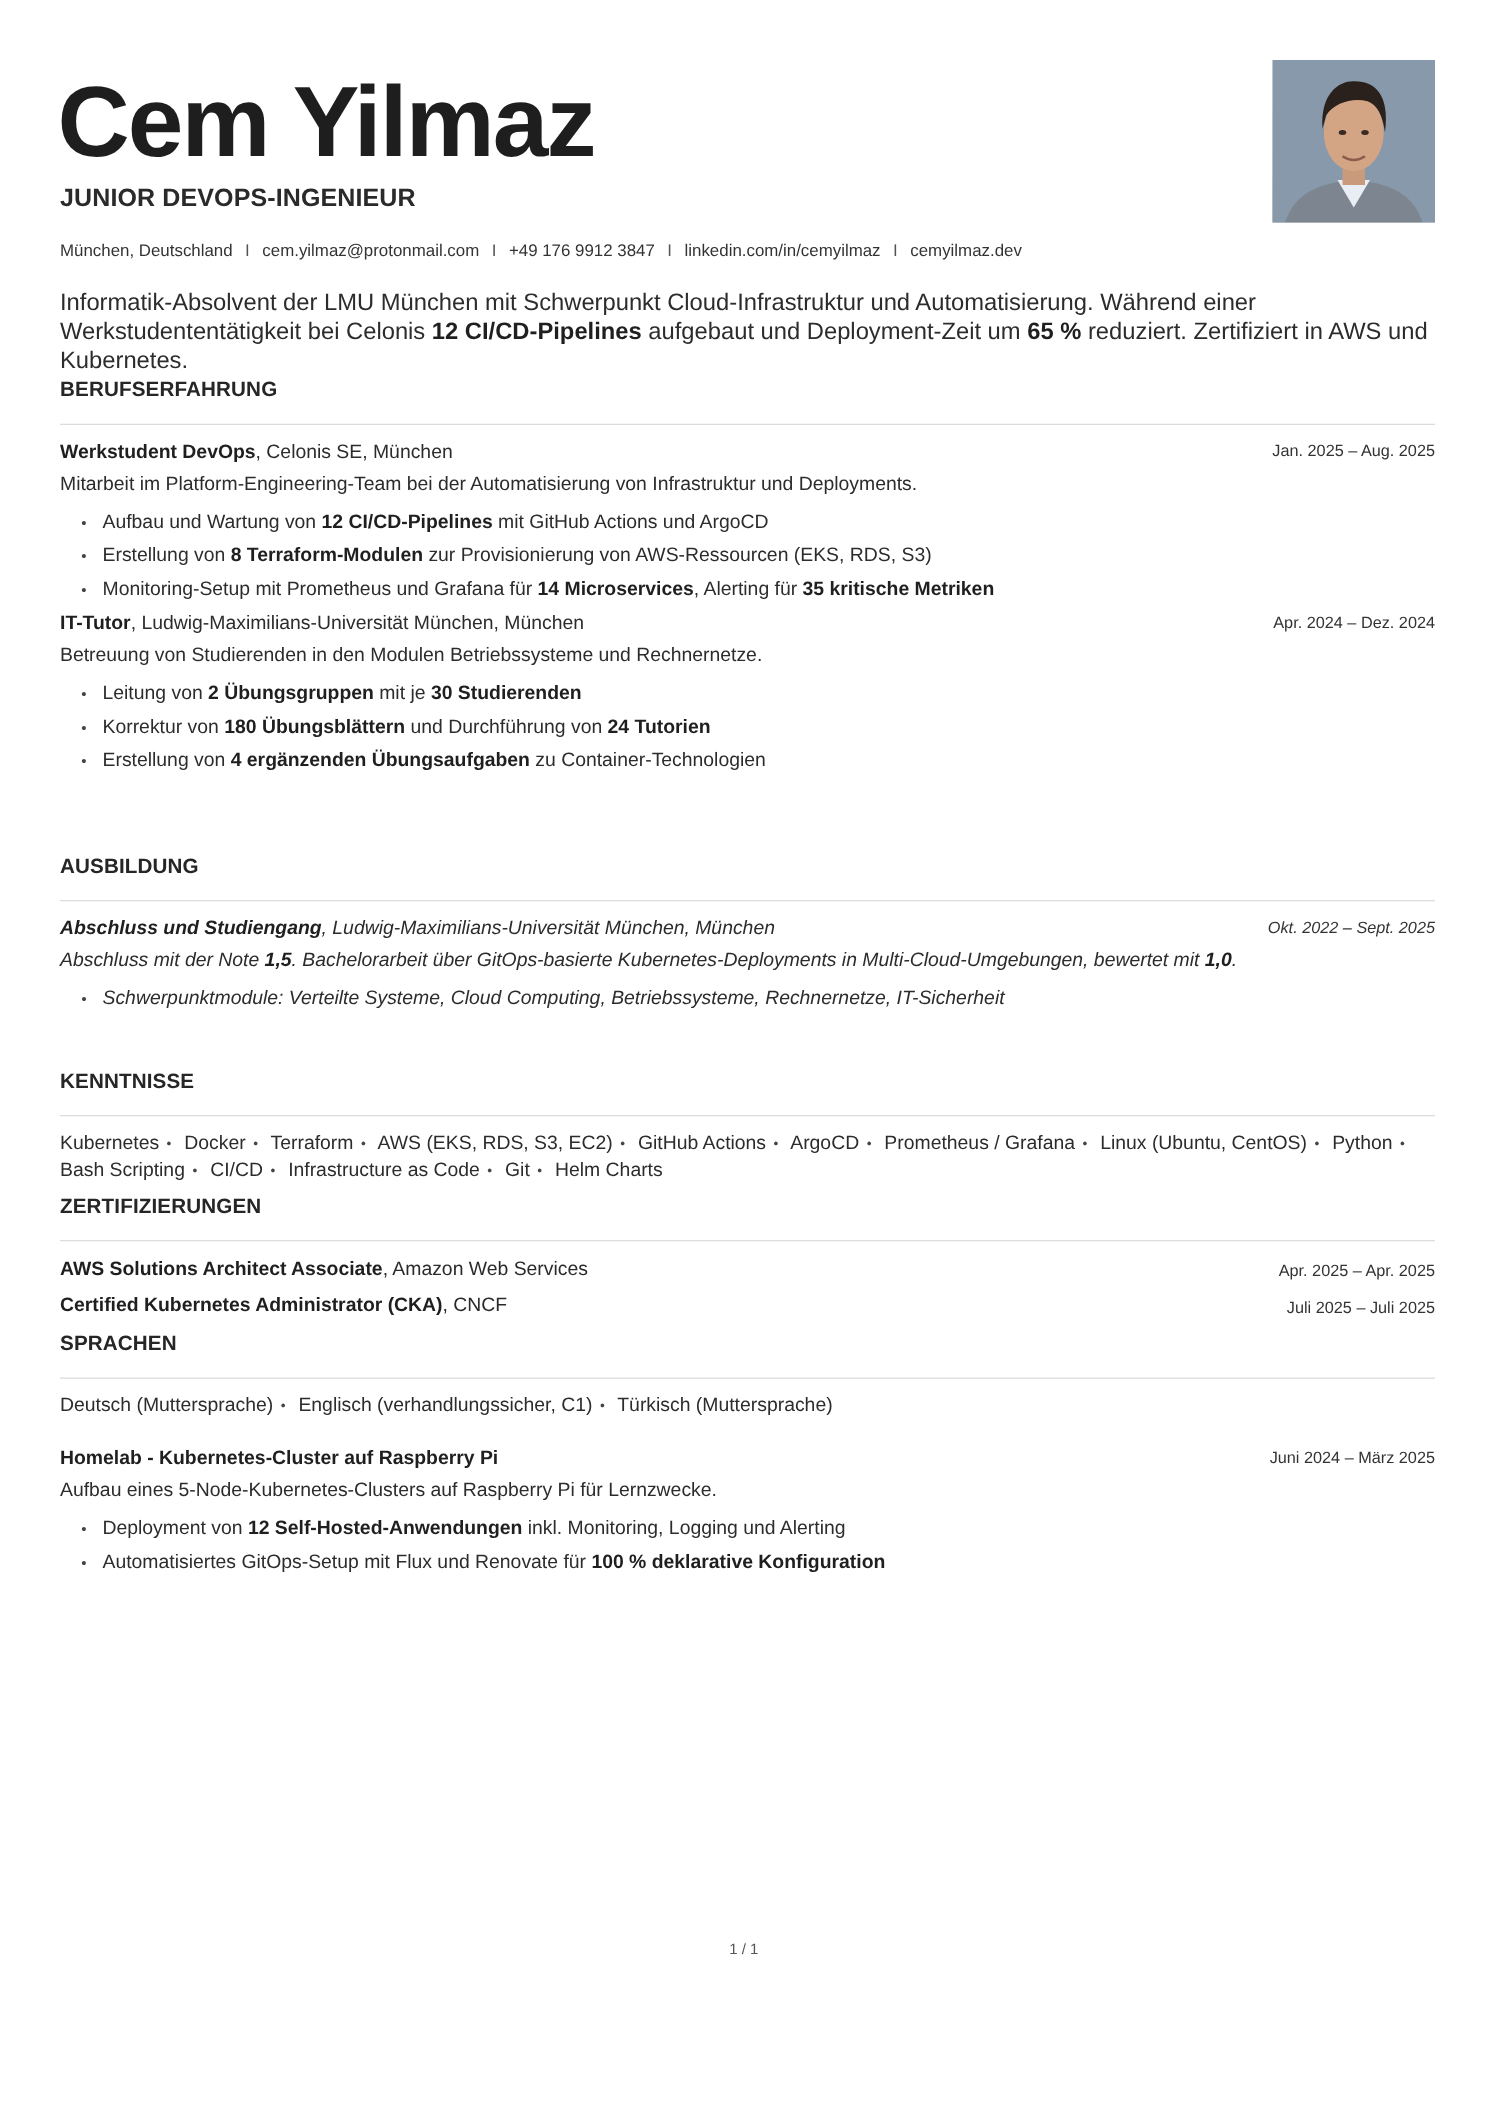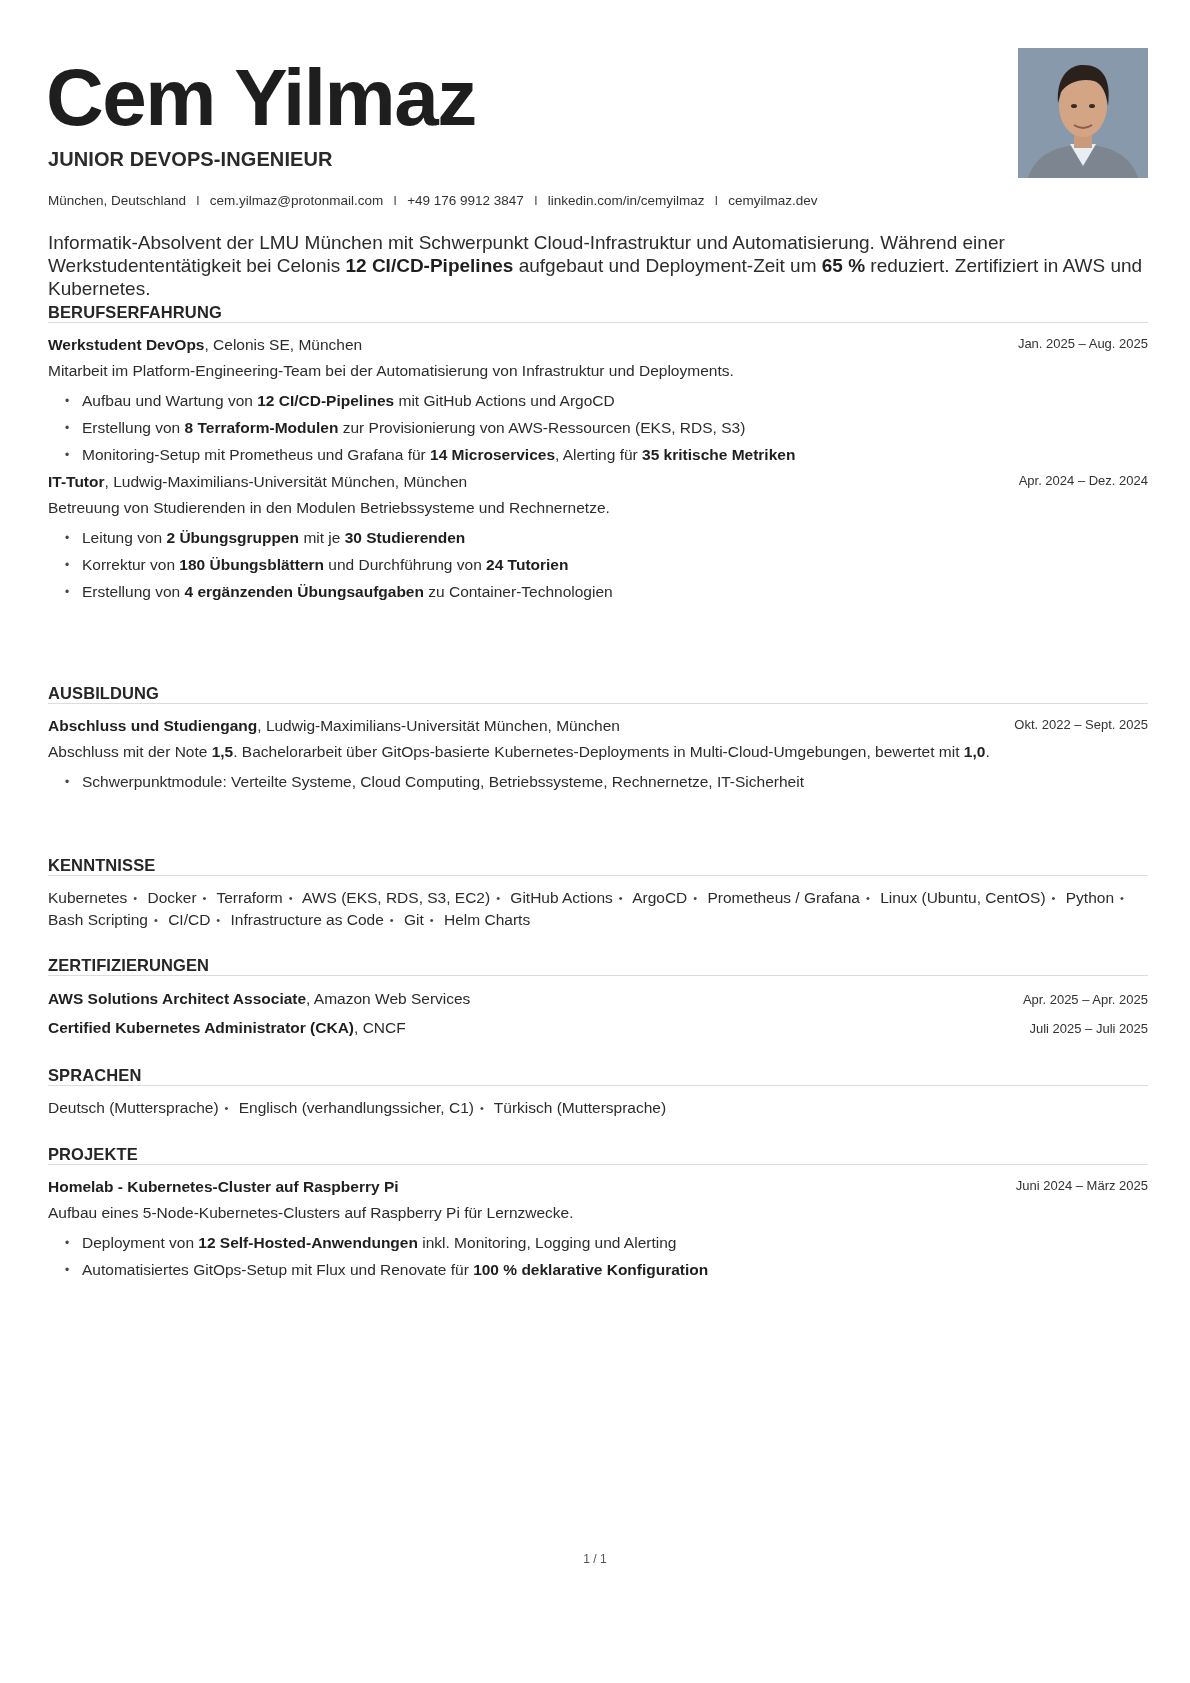--- a/index.html
+++ b/index.html
@@ -37,21 +37,21 @@
 
     .summary {
       position: absolute; left: 0; top: 231px; width: 1100px;
       font-size: 19px; line-height: 23px; color: #2c2c2c;
     }
     b { font-weight: bold; color: #1f1f1f; }
 
     .section { position: absolute; left: 0; width: 1100px; }
     .section-title {
       font-size: 16.5px; font-weight: bold; color: #262626;
-      padding-bottom: 0; border-bottom: 1px solid #dcdcdc;
+      padding-bottom: 17px; border-bottom: 1px solid #dcdcdc;
       letter-spacing: 0.1px;
     }
     .entry { position: relative; margin-top: 13px; }
     .entry-head { font-size: 15.5px; line-height: 20px; color: #2c2c2c; }
     .entry-date {
       position: absolute; right: 0; top: 1px;
       font-size: 13px; color: #333; white-space: nowrap;
     }
     .entry-desc { font-size: 15.5px; line-height: 20px; margin-top: 6px; color: #2c2c2c; }
     ul.bullets { list-style: none; margin-top: 10px; padding-left: 17px; }
@@ -122,21 +122,21 @@
       <ul class="bullets">
         <li><span>Leitung von </span><b>2 Übungsgruppen</b><span> mit je </span><b>30 Studierenden</b></li>
         <li><span>Korrektur von </span><b>180 Übungsblättern</b><span> und Durchführung von </span><b>24 Tutorien</b></li>
         <li><span>Erstellung von </span><b>4 ergänzenden Übungsaufgaben</b><span> zu Container-Technologien</span></li>
       </ul>
     </div>
   </div>
 
   <div class="section" style="top: 684px;">
     <div class="section-title">AUSBILDUNG</div>
-    <div class="entry" style="margin-top: 12px;">
+    <div class="entry" style="margin-top: 12px; font-style: italic;">
       <div class="entry-head"><b>Abschluss und Studiengang</b><span>, Ludwig-Maximilians-Universität München, München</span></div>
       <div class="entry-date">Okt. 2022 – Sept. 2025</div>
       <div class="entry-desc"><span>Abschluss mit der Note </span><b>1,5</b><span>. Bachelorarbeit über GitOps-basierte Kubernetes-Deployments in Multi-Cloud-Umgebungen, bewertet mit </span><b>1,0</b><span>.</span></div>
       <ul class="bullets">
         <li><span>Schwerpunktmodule: Verteilte Systeme, Cloud Computing, Betriebssysteme, Rechnernetze, IT-Sicherheit</span></li>
       </ul>
     </div>
   </div>
 
   <div class="section" style="top: 856px;">
@@ -155,21 +155,20 @@
       <div class="entry-date">Juli 2025 – Juli 2025</div>
     </div>
   </div>
 
   <div class="section" style="top: 1066px;">
     <div class="section-title">SPRACHEN</div>
     <div class="inline-list" id="languages-list"><span>Deutsch (Muttersprache)</span><span class="dot">•</span> <span>Englisch (verhandlungssicher, C1)</span><span class="dot">•</span> <span>Türkisch (Muttersprache)</span></div>
   </div>
 
   <div class="section" style="top: 1145px;">
-    <div class="section-title">PROJEKTE</div>
     <div class="entry" style="margin-top: 12px;">
       <div class="entry-head"><b>Homelab - Kubernetes-Cluster auf Raspberry Pi</b></div>
       <div class="entry-date">Juni 2024 – März 2025</div>
       <div class="entry-desc">Aufbau eines 5-Node-Kubernetes-Clusters auf Raspberry Pi für Lernzwecke.</div>
       <ul class="bullets">
         <li><span>Deployment von </span><b>12 Self-Hosted-Anwendungen</b><span> inkl. Monitoring, Logging und Alerting</span></li>
         <li><span>Automatisiertes GitOps-Setup mit Flux und Renovate für </span><b>100 % deklarative Konfiguration</b></li>
       </ul>
     </div>
   </div>

